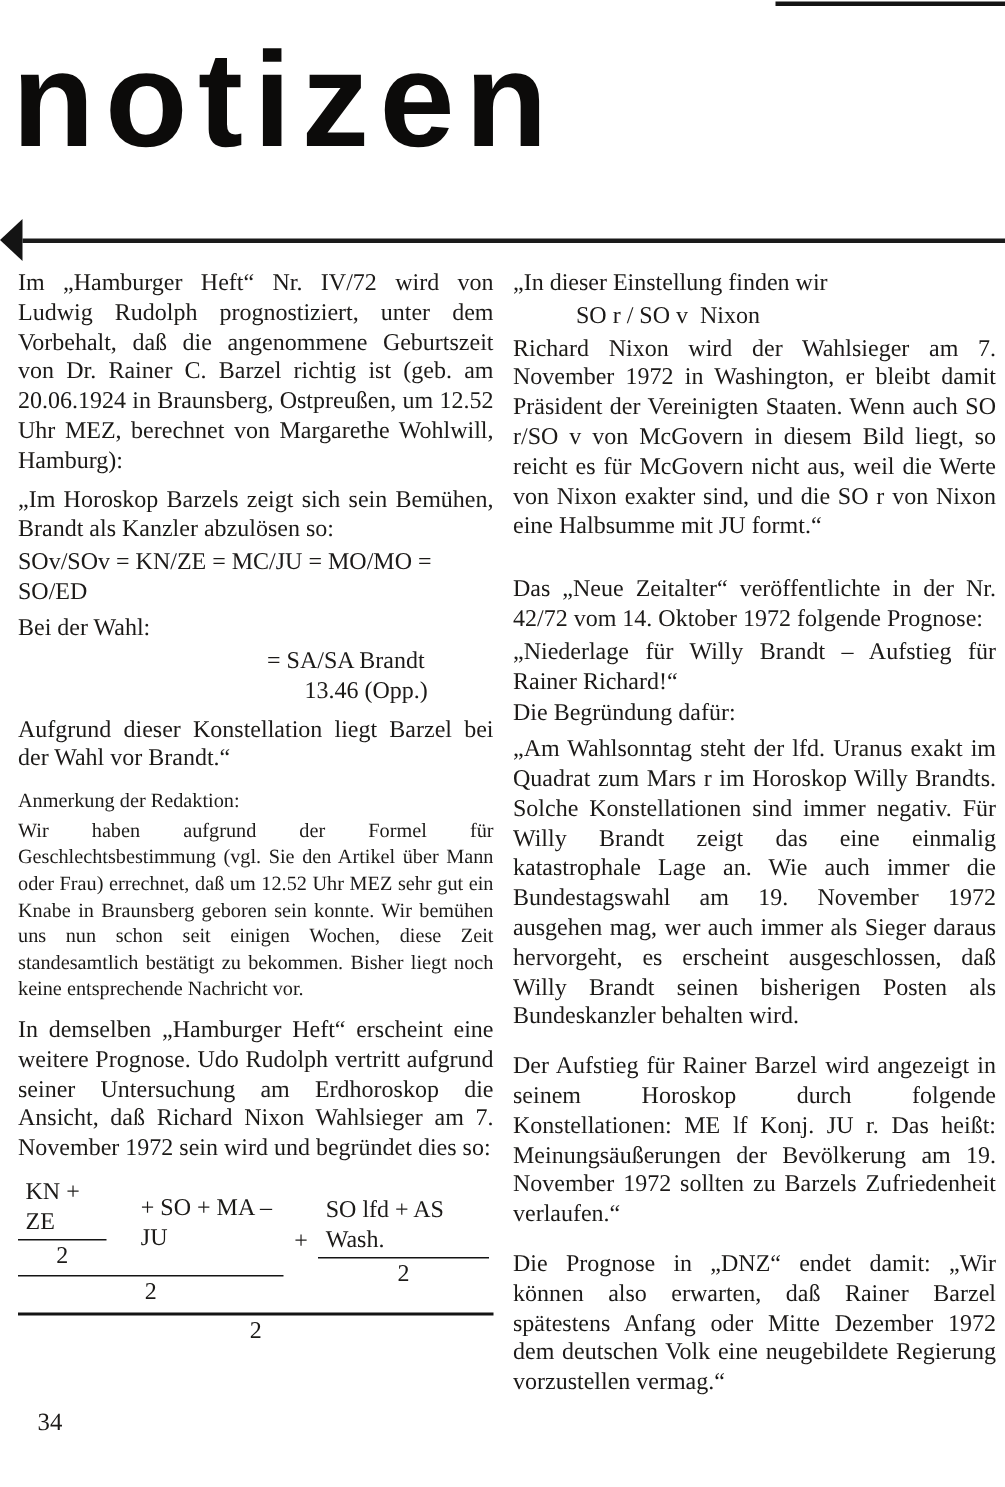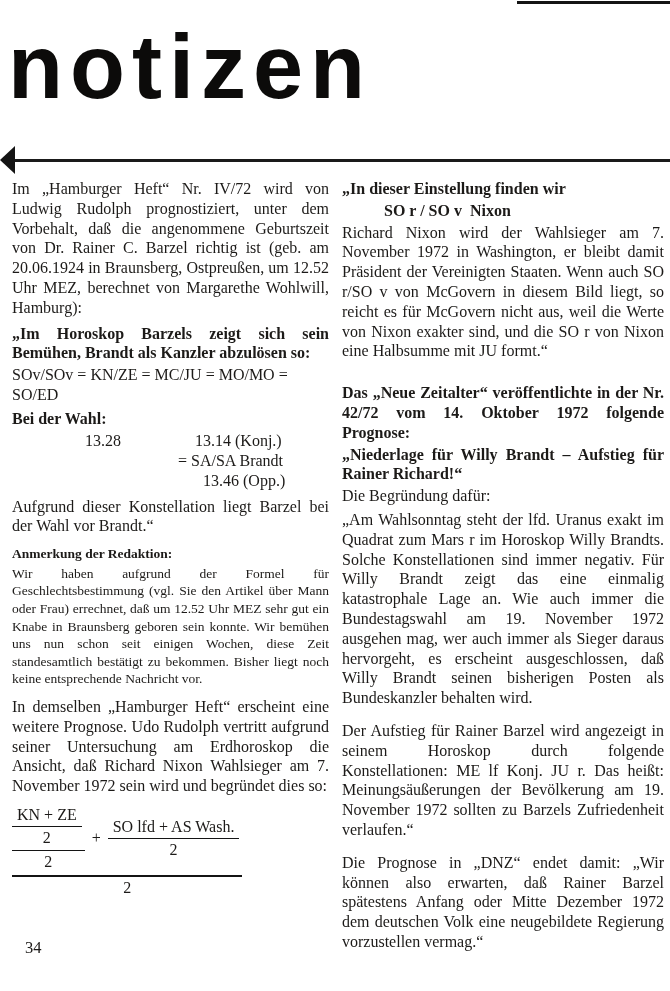--- a/index.html
+++ b/index.html
@@ -45,21 +45,21 @@
   }
   .col-left  { width:317px; }
   .col-right { width:322px; }
 
   .col p { margin:0; font-size:16px; line-height:19.8px; }
   .just  { text-align:justify; }
   .preline { white-space:pre-line; }
   .prewrap { white-space:pre-wrap; }
   .small { font-size:13.5px !important; line-height:17.6px !important; }
 
-  .mb1{margin-bottom:2px!important;font-weight:bold;} .mb2{margin-bottom:4px!important;}
+  .mb1{margin-bottom:2px!important;} .mb2{margin-bottom:4px!important;}
   .mb3{margin-bottom:6px!important;} .mb4{margin-bottom:9px!important;}
   .mb5{margin-bottom:13px!important;} .mb6{margin-bottom:22px!important;}
 
   .indent-sor { padding-left:42px; }
 
   
   .eq { font-size:16px; line-height:20px; margin-bottom:6px; }
   .eq-l2 { position:relative; height:20px; }
   .eq-l2 .pos-a { position:absolute; left:73px; }
   .eq-l2 .pos-b { position:absolute; left:183px; }
@@ -100,41 +100,38 @@
   <div class="columns">
 
     <div class="col col-left">
       <p class="just mb3">Im „Hamburger Heft“ Nr. IV/72 wird von Ludwig Rudolph prognostiziert, unter dem Vorbehalt, daß die angenommene Geburtszeit von Dr. Rainer C. Barzel richtig ist (geb. am 20.06.1924 in Braunsberg, Ostpreußen, um 12.52 Uhr MEZ, berechnet von Margarethe Wohlwill, Hamburg):</p>
       <p class="just mb1">„Im Horoskop Barzels zeigt sich sein Bemühen, Brandt als Kanzler abzulösen so:</p>
       <p class="preline mb2">SOv/SOv = KN/ZE = MC/JU = MO/MO =
 SO/ED</p>
       <p class="mb1">Bei der Wahl:</p>
 
       <div class="eq">
-        <div class="eq-l2">
-          <span class="pos-a">13.28</span>
-          <span class="pos-b">13.14 (Konj.)</span>
-        </div>
         <div class="eq-l3">= SA/SA Brandt</div>
         <div class="eq-l4">13.46 (Opp.)</div>
       </div>
 
       <p class="just mb4">Aufgrund dieser Konstellation liegt Barzel bei der Wahl vor Brandt.“</p>
       <p class="small mb1">Anmerkung der Redaktion:</p>
       <p class="small just mb4">Wir haben aufgrund der Formel für Geschlechtsbestimmung (vgl. Sie den Artikel über Mann oder Frau) errechnet, daß um 12.52 Uhr MEZ sehr gut ein Knabe in Braunsberg geboren sein konnte. Wir bemühen uns nun schon seit einigen Wochen, diese Zeit standesamtlich bestätigt zu bekommen. Bisher liegt noch keine entsprechende Nachricht vor.</p>
       <p class="just mb3">In demselben „Hamburger Heft“ erscheint eine weitere Prognose. Udo Rudolph vertritt aufgrund seiner Untersuchung am Erdhoroskop die Ansicht, daß Richard Nixon Wahlsieger am 7. November 1972 sein wird und begründet dies so:</p>
 
       <div class="bigfrac">
         <div class="frow outer-num">
           <div class="frac">
             <div class="frow mid-num">
               <div class="frac">
                 <div class="fnum">KN + ZE</div>
                 <div class="fden">2</div>
               </div>
+              <div>+ SO + MA – JU</div>
             </div>
             <div class="fden">2</div>
           </div>
           <div>+</div>
           <div class="frac">
             <div class="fnum">SO lfd + AS Wash.</div>
             <div class="fden">2</div>
           </div>
         </div>
         <div class="fden">2</div>

